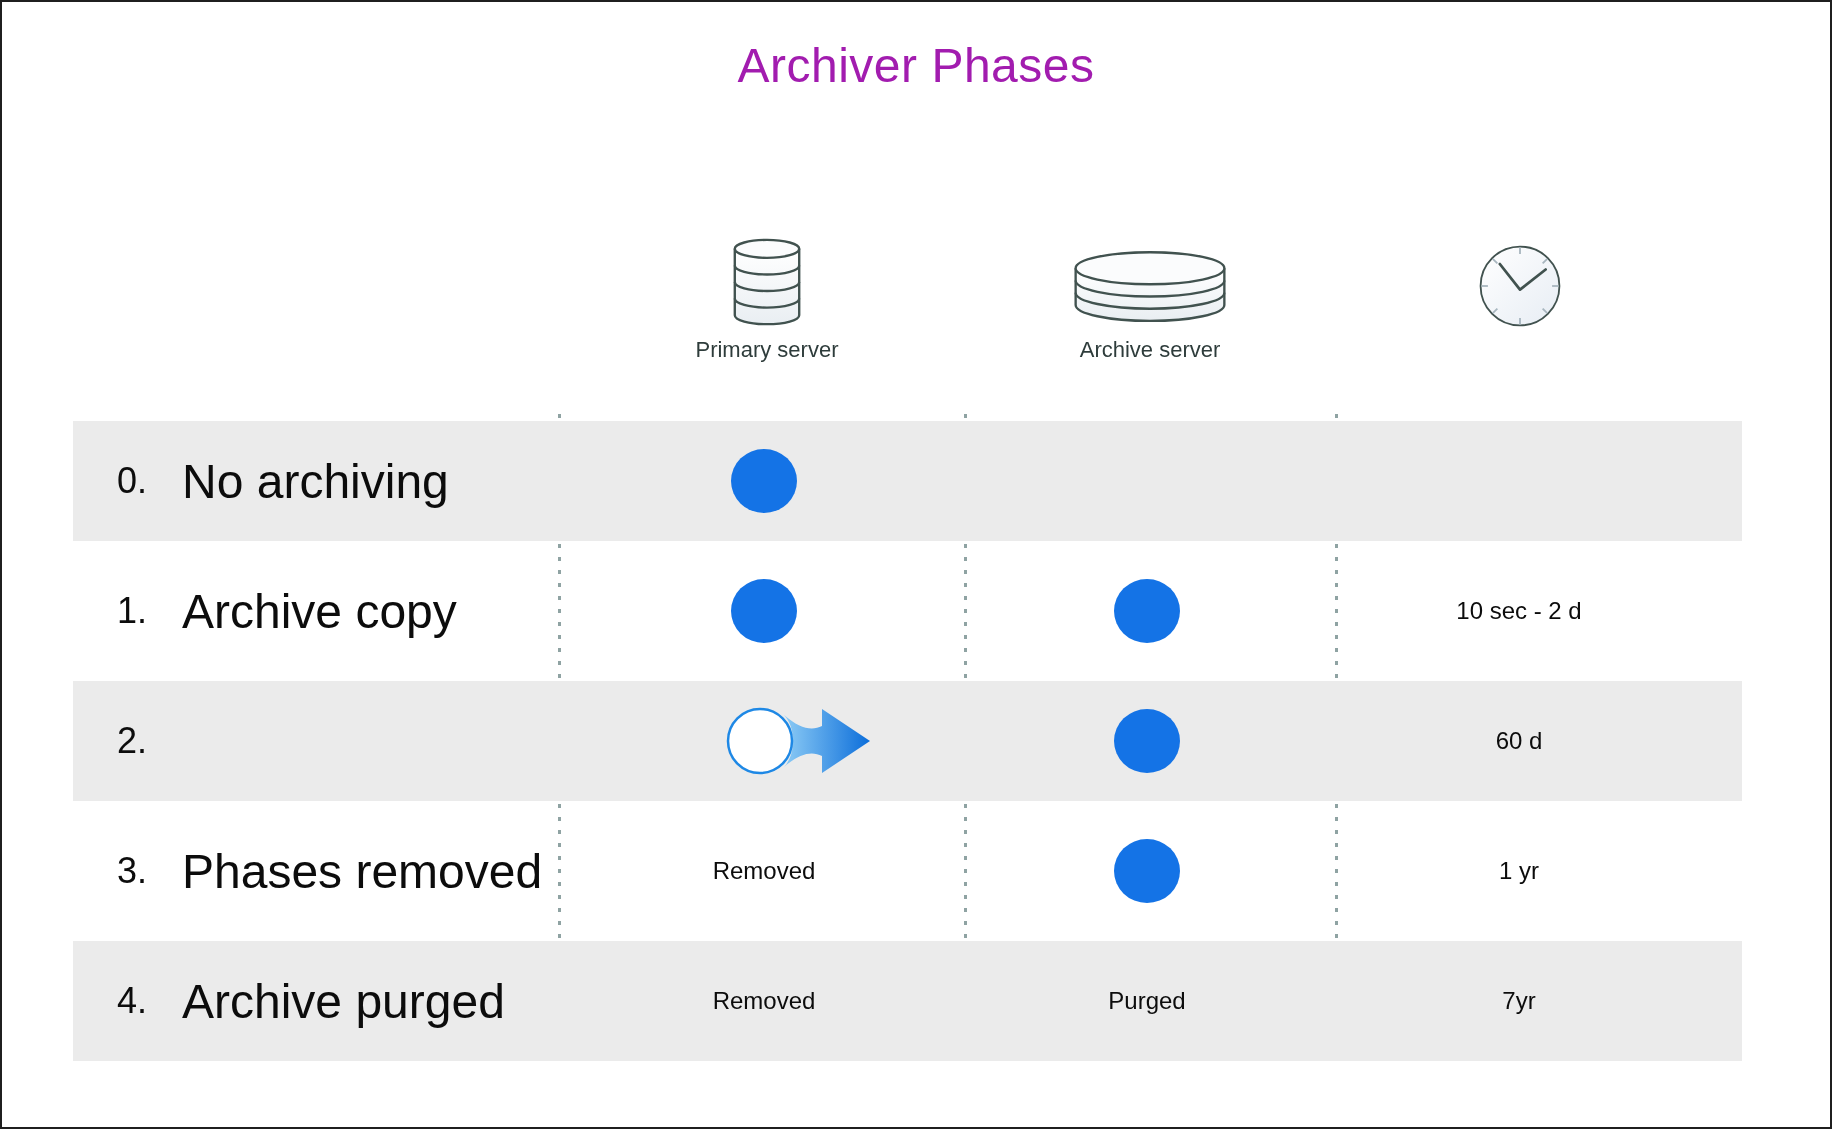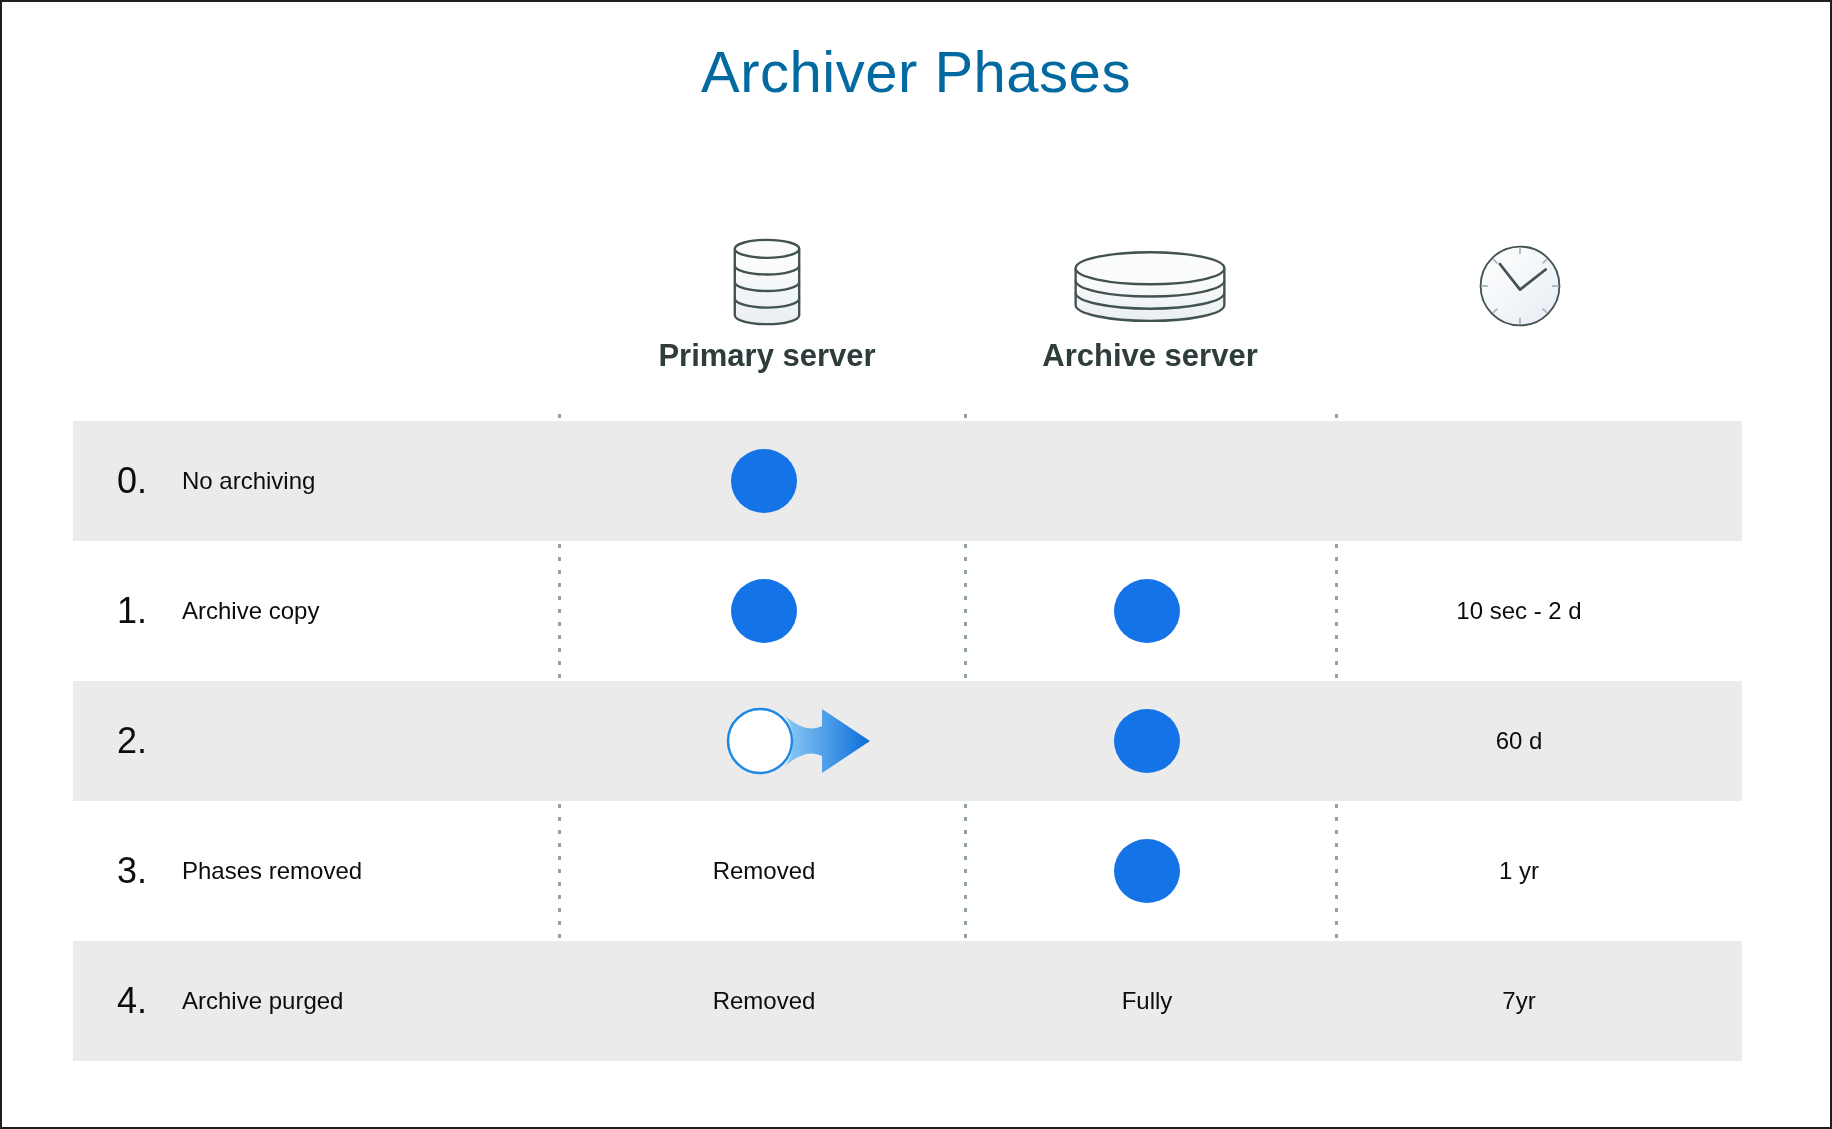--- a/index.html
+++ b/index.html
@@ -3,27 +3,27 @@
 <meta charset="utf-8">
 <style>
   html,body { margin:0; padding:0; background:#fff; }
   .page {
     position:relative; width:1832px; height:1129px;
     background:#ffffff; border:2px solid #1f1f1f; box-sizing:border-box;
     font-family:"Liberation Sans", sans-serif; overflow:hidden;
   }
   .title {
     position:absolute; top:36px; left:0; width:100%;
-    text-align:center; font-size:58px; font-weight:400;
-    color:#0369a1; letter-spacing:0.5px;
+    text-align:center; font-size:48px; font-weight:400;
+    color:#a21caf; letter-spacing:0.5px;
   }
   .hdr-icon { position:absolute; }
   .hdr-label {
-    position:absolute; top:332px; font-size:31px; color:#2e3c3b;
-    text-align:center; line-height:1.45;font-weight:bold;
+    position:absolute; top:332px; font-size:22px; color:#2e3c3b;
+    text-align:center; line-height:1.45;
   }
   .hdr-label.primary { left:615px; width:300px; }
   .hdr-label.archive { left:998px; width:300px; }
   .hdr-label.age     { left:1427px; width:180px; }
 
   .divider {
     position:absolute; top:412px; height:650px; width:3px;
     background:repeating-linear-gradient(to bottom, #8fa3a3 0 4px, transparent 4px 13px);
   }
   .divider.d1 { left:556px; }
@@ -33,21 +33,21 @@
   .row {
     position:absolute; left:71px; width:1669px; height:120px;
   }
   .row.shaded { background:#ebebeb; }
   .cell-num {
     position:absolute; left:44px; top:50%; transform:translateY(-50%);
     font-size:36px; color:#0c0c0c;
   }
   .cell-label {
     position:absolute; left:109px; top:50%; transform:translateY(-50%);
-    font-size:24px; color:#0c0c0c; white-space:nowrap;
+    font-size:48px; color:#0c0c0c; white-space:nowrap;
   }
   .cell-center {
     position:absolute; top:50%; transform:translate(-50%,-50%);
     font-size:24px; color:#0c0c0c; white-space:nowrap; text-align:center;
   }
   .cell-primary { left:691px; }
   .cell-archive { left:1074px; }
   .cell-age     { left:1446px; }
   .dot {
     width:66px; height:64px; border-radius:50%;
@@ -172,18 +172,18 @@
         <div class="cell-center cell-primary">Removed</div>
         <div class="cell-center cell-archive">
           <div class="dot"></div>
         </div>
         <div class="cell-center cell-age">1 yr</div>
       </div>
       <div class="row shaded" style="top: 939px;">
         <div class="cell-num">4.</div>
         <div class="cell-label">Archive purged</div>
         <div class="cell-center cell-primary">Removed</div>
-        <div class="cell-center cell-archive">Fully</div>
+        <div class="cell-center cell-archive">Purged</div>
         <div class="cell-center cell-age">7yr</div>
       </div>
     </div>
 
 </div>
 
 </body></html>

